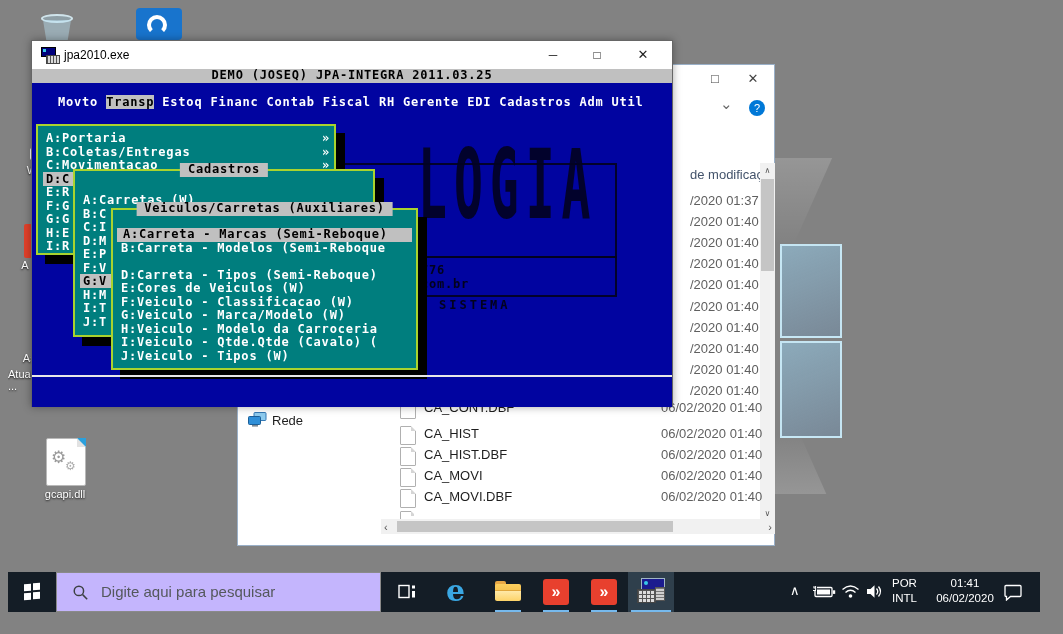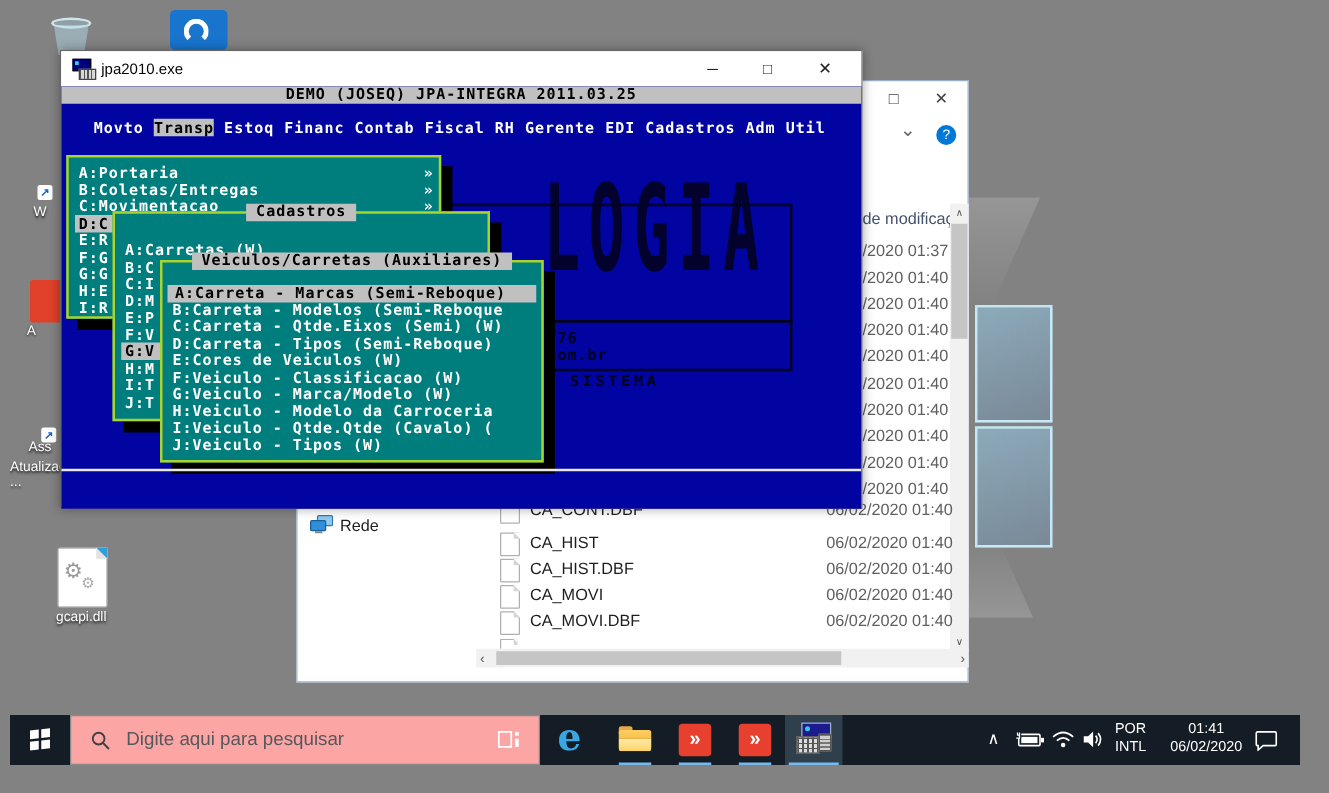--- a/index.html
+++ b/index.html
@@ -14,21 +14,21 @@
   .pane{position:absolute;border:2px solid rgba(205,238,252,.9);
         background:linear-gradient(160deg,rgba(150,210,243,.5),rgba(90,160,225,.22));z-index:1}
   .beam{position:absolute;z-index:1;transform:skewX(-24deg);
         background:linear-gradient(180deg,rgba(255,255,255,.16),rgba(255,255,255,0))}
   
   .dlabel{position:absolute;color:#fff;font-size:11px;text-align:center;
           text-shadow:0 1px 2px rgba(0,0,0,.85);z-index:5}
   .shortcut{position:absolute;width:12px;height:12px;background:#fff;border-radius:2px;z-index:5;
             color:#1364c4;font-size:9px;line-height:12px;text-align:center;font-weight:bold}
   
-  #doswin{position:absolute;left:40px;top:32px;width:642px;height:367px;z-index:30;
+  #doswin{position:absolute;left:23px;top:32px;width:642px;height:367px;z-index:30;
           background:#fff;border:1px solid #666;box-sizing:border-box;box-shadow:0 0 8px rgba(0,0,0,.35)}
   .dos-titlebar{position:absolute;left:0;top:0;right:0;height:28px;background:#fff}
   .dos-title{position:absolute;left:32px;top:7px;font-size:12px;color:#000}
   .capbtn{position:absolute;top:0;width:42px;height:28px;text-align:center;line-height:28px;
           font-size:12px;color:#222}
   .console{position:absolute;left:0;top:28px;width:640px;height:338px;background:#0104a0;overflow:hidden;
            font-family:"DejaVu Sans Mono","Liberation Mono",monospace;font-weight:bold;
            font-size:12px;line-height:13.5px;letter-spacing:.8px;color:#fff}
   .chead{position:absolute;left:0;top:0;width:100%;height:14px;background:#c0c0c0;color:#000;text-align:center}
   .mbar{position:absolute;left:26px;top:27px;white-space:pre}
@@ -221,42 +221,41 @@
         <div class="mi" style="top:104px;left:5px"><span class="hl pad">G:V</span></div>
         <div class="mi" style="top:117.5px">H:M</div>
         <div class="mi" style="top:131px">I:T</div>
         <div class="mi" style="top:144.5px">J:T</div>
       </div>
 
       <div class="menu" style="left:79px;top:139px;width:303px;height:158px;z-index:12">
         <div class="mtitle">Veiculos/Carretas (Auxiliares)</div>
         <div class="mi" style="top:31.5px">B:Carreta - Modelos (Semi-Reboque</div>
         <div class="mi hl" style="top:18px;left:4px;right:4px;padding-left:6px">A:Carreta - Marcas (Semi-Reboque)</div>
-        <div class="mi" style="top:45px">C:Carreta - Qtde.Eixos (Semi) (W)</div>
         <div class="mi" style="top:58.5px">D:Carreta - Tipos (Semi-Reboque)</div>
         <div class="mi" style="top:72px">E:Cores de Veiculos (W)</div>
         <div class="mi" style="top:85.5px">F:Veiculo - Classificacao (W)</div>
         <div class="mi" style="top:99px">G:Veiculo - Marca/Modelo (W)</div>
         <div class="mi" style="top:112.5px">H:Veiculo - Modelo da Carroceria</div>
         <div class="mi" style="top:126px">I:Veiculo - Qtde.Qtde (Cavalo) (</div>
         <div class="mi" style="top:139.5px">J:Veiculo - Tipos (W)</div>
       </div>
 
       <div class="abs" style="left:0;top:306px;width:100%;height:2px;background:#e8e8e8;z-index:13"></div>
     </div>
   </div>
 
   <div id="taskbar">
     <div class="tbtn winlogo" style="left:0;width:48px">
       <span style="left:16px;top:12px;transform:skewY(-6deg)"></span>
       <span style="left:25px;top:11px;transform:skewY(-6deg)"></span>
       <span style="left:16px;top:21px;transform:skewY(-6deg)"></span>
       <span style="left:25px;top:20px;transform:skewY(-6deg)"></span>
     </div>
-    <div class="tbtn" style="left:48px;width:376px;background:#fca5a5;border:1px solid #8a8a8a;box-sizing:border-box">
+    <div class="tbtn" style="left:48px;width:325px;background:#c4b5fd;border:1px solid #8a8a8a;box-sizing:border-box">
       <svg width="17" height="17" viewBox="0 0 16 16" style="position:absolute;left:15px;top:11px">
         <circle cx="6.5" cy="6.5" r="4.4" fill="none" stroke="#3c4043" stroke-width="1.4"></circle>
         <line x1="10" y1="10" x2="14.3" y2="14.3" stroke="#3c4043" stroke-width="1.4"></line>
       </svg>
       <span class="abs" style="left:44px;top:10px;font-size:15px;color:#54585c">Digite aqui para pesquisar</span>
     </div>
     <div class="tbtn" style="left:380px;width:40px">
       <svg width="19" height="18" viewBox="0 0 19 18" style="position:absolute;left:10px;top:11px">
         <rect x="1" y="2.5" width="10" height="12" fill="none" stroke="#fff" stroke-width="1.4"></rect>
         <rect x="14" y="2.5" width="3" height="3" fill="#fff"></rect>

